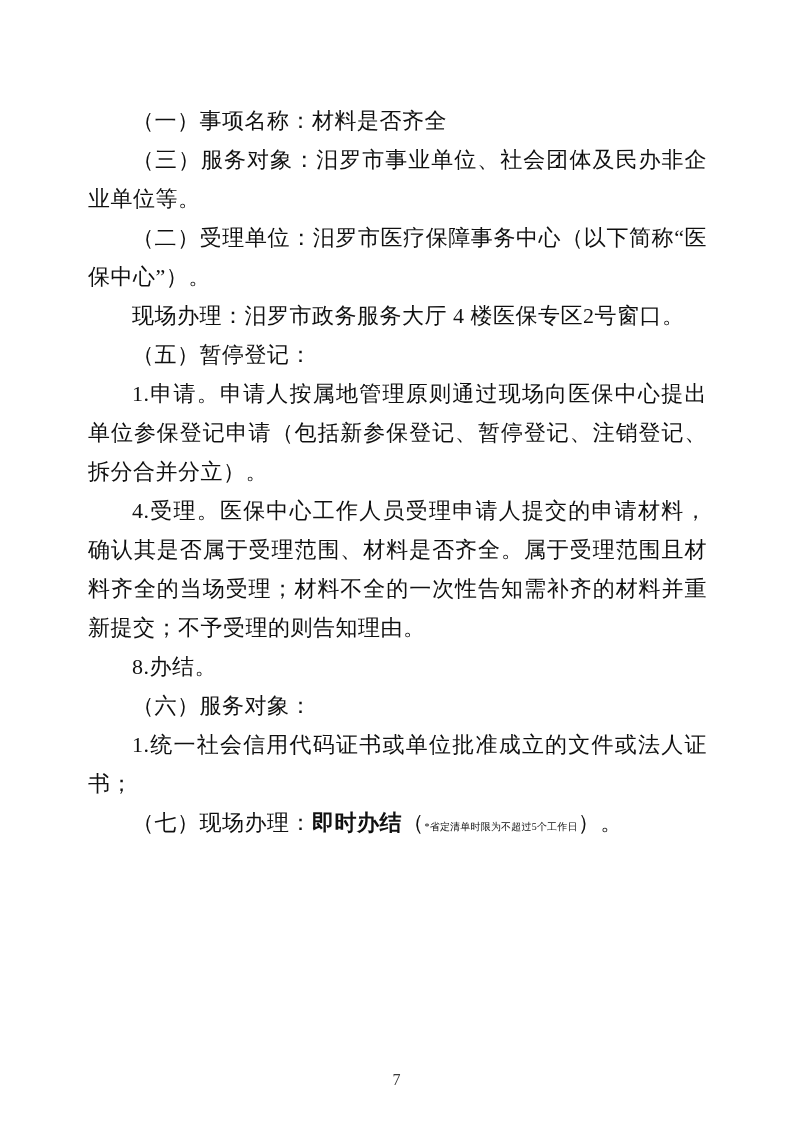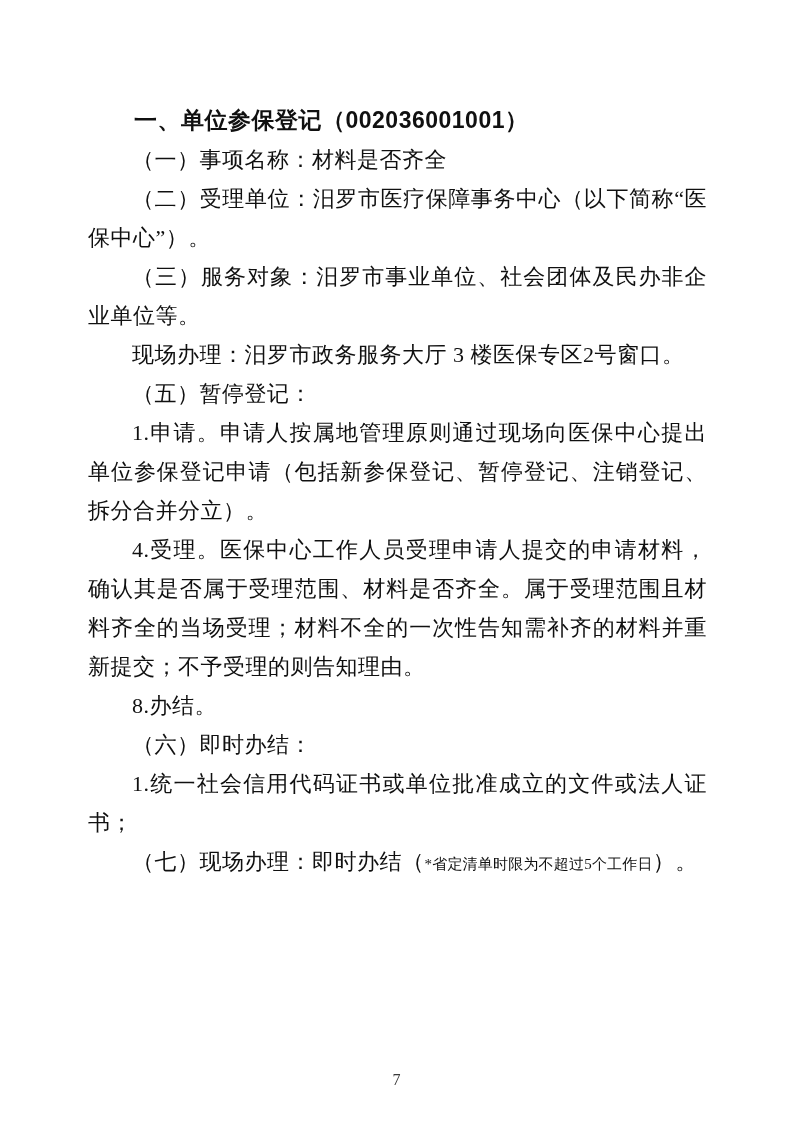--- a/index.html
+++ b/index.html
@@ -32,49 +32,48 @@
     letter-spacing: 0.5px;
   }
   .para.heading {
     font-family: "Liberation Sans", "DejaVu Sans", sans-serif;
     font-weight: 700;
     font-size: 23px;
   }
   .run-normal {}
   .run-bold {
     font-family: "Liberation Sans", "DejaVu Sans", sans-serif;
-    font-weight: 400;
+    font-weight: 700;
   }
   .run-small {
-    font-size: 15px;
+    font-size: 10px;
     letter-spacing: 0.2px;
   }
   .footer {
     position: absolute;
     left: 0;
     bottom: 33px;
     width: 100%;
     text-align: center;
     font-size: 16px;
     color: #3a3a3a;
     font-family: "Liberation Serif", "DejaVu Serif", serif;
   }
 </style>
 </head>
 <body>
 
 <div class="page">
   <div class="doc">
-      <p class="para heading"><span class="run-normal">一、单位参保登记（002036001001）</span></p>
       <p class="para body"><span class="run-normal">（一）事项名称：材料是否齐全</span></p>
+      <p class="para body"><span class="run-normal">（三）服务对象：汨罗市事业单位、社会团体及民办非企业单位等。</span></p>
       <p class="para body"><span class="run-normal">（二）受理单位：汨罗市医疗保障事务中心（以下简称“医保中心”）。</span></p>
-      <p class="para body"><span class="run-normal">（三）服务对象：汨罗市事业单位、社会团体及民办非企业单位等。</span></p>
-      <p class="para body"><span class="run-normal">现场办理：汨罗市政务服务大厅 3 楼医保专区2号窗口。</span></p>
+      <p class="para body"><span class="run-normal">现场办理：汨罗市政务服务大厅 4 楼医保专区2号窗口。</span></p>
       <p class="para body"><span class="run-normal">（五）暂停登记：</span></p>
       <p class="para body"><span class="run-normal">1.申请。申请人按属地管理原则通过现场向医保中心提出单位参保登记申请（包括新参保登记、暂停登记、注销登记、拆分合并分立）。</span></p>
       <p class="para body"><span class="run-normal">4.受理。医保中心工作人员受理申请人提交的申请材料，确认其是否属于受理范围、材料是否齐全。属于受理范围且材料齐全的当场受理；材料不全的一次性告知需补齐的材料并重新提交；不予受理的则告知理由。</span></p>
       <p class="para body"><span class="run-normal">8.办结。</span></p>
-      <p class="para body"><span class="run-normal">（六）即时办结：</span></p>
+      <p class="para body"><span class="run-normal">（六）服务对象：</span></p>
       <p class="para body"><span class="run-normal">1.统一社会信用代码证书或单位批准成立的文件或法人证书；</span></p>
       <p class="para body"><span class="run-normal">（七）现场办理：</span><span class="run-bold">即时办结</span><span class="run-normal">（</span><span class="run-small">*省定清单时限为不超过5个工作日</span><span class="run-normal">）。</span></p>
     </div>
   <div class="footer">7</div>
 </div>
 
 </body></html>

